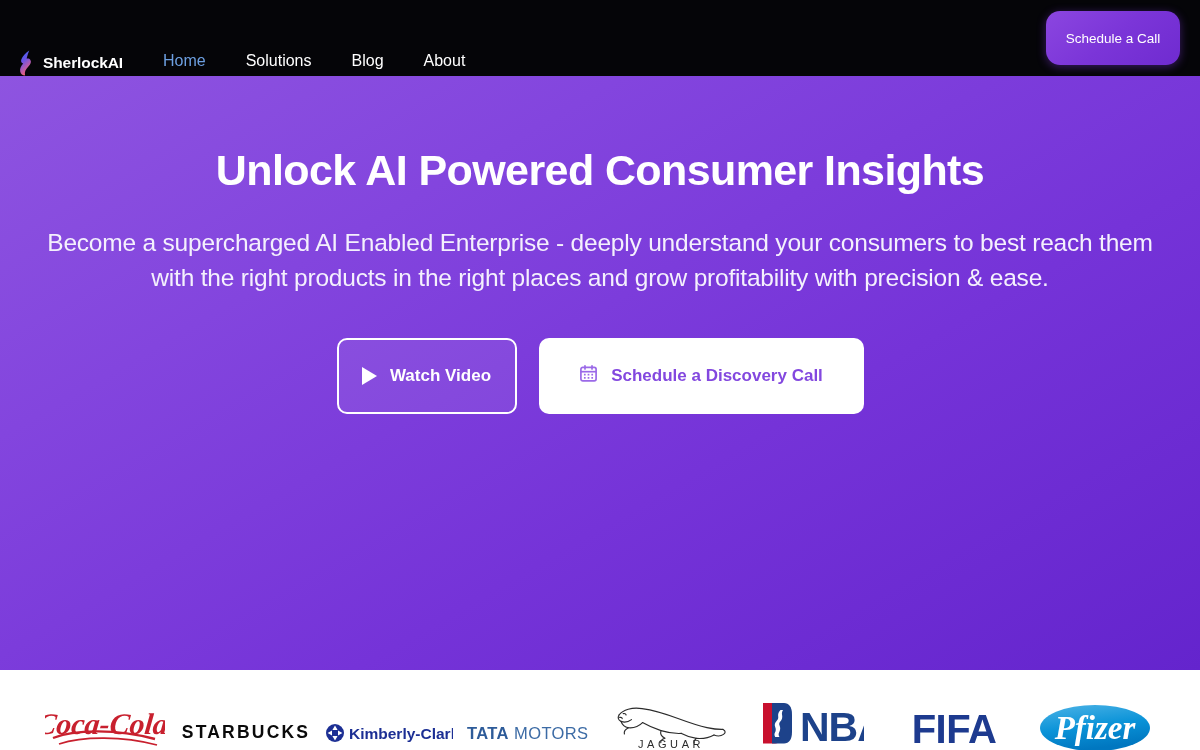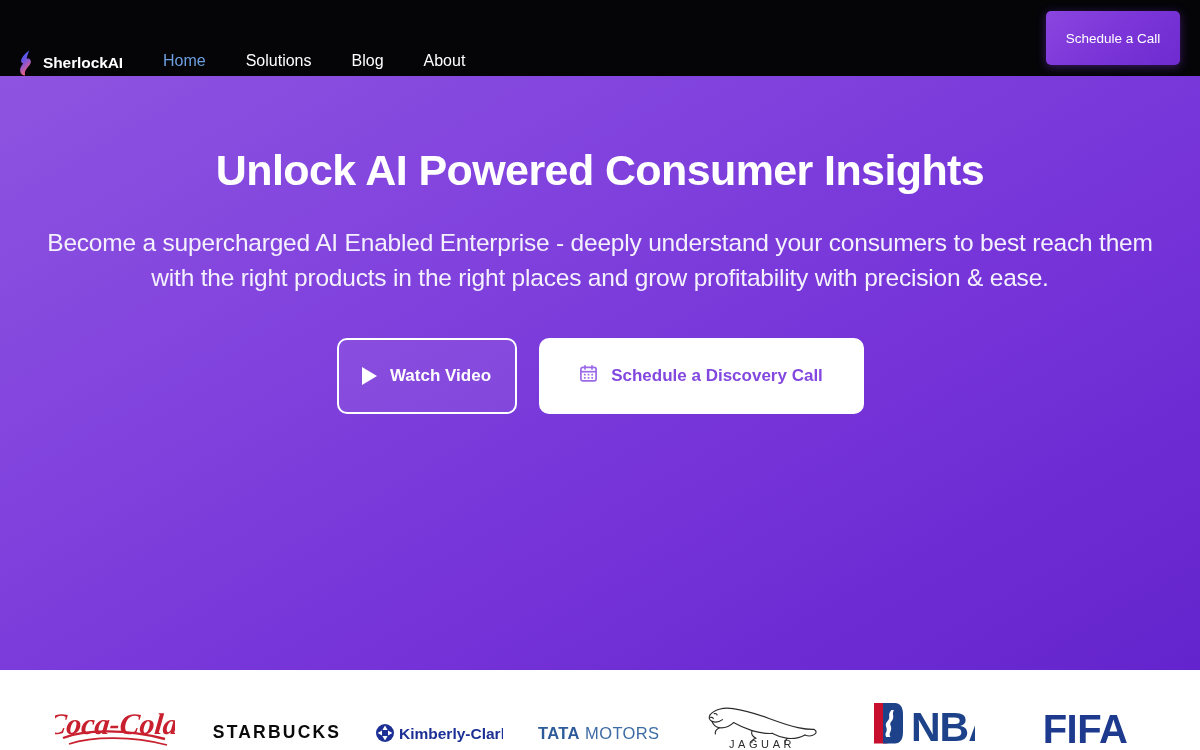--- a/index.html
+++ b/index.html
@@ -28,21 +28,21 @@
   .nav-links{ display:flex; align-items:center; gap:12px; }
   .nav-link{
     color:#ffffff; font-size:16px; text-decoration:none;
     padding:6px 14px; white-space:nowrap; cursor:pointer;
   }
   .nav-link.active{ color:#6d9fe0; }
 
   .nav-cta{
     position:absolute; right:20px; top:11px;
     width:134px; height:54px;
-    border-radius:5px; border:none;
+    border-radius:14px; border:none;
     background:linear-gradient(140deg,#8b46e0 0%,#7b35d8 50%,#6f2bd0 100%);
     color:#ffffff; font-size:13.5px; line-height:17px;
     font-family:"Liberation Sans", sans-serif;
     cursor:pointer;
     display:flex; align-items:center; justify-content:center; text-align:center;
     box-shadow:0 2px 10px rgba(123,53,216,.45);
   }
 
   
   .hero{
@@ -228,14 +228,27 @@
       <text x="40" y="45" font-family="Liberation Sans, sans-serif" font-size="41" font-weight="700" letter-spacing="-1" fill="#1d428a">NBA</text>
     </svg>
   </div>
 
   <div class="logo-cell">
     <svg width="106" height="50" viewBox="0 0 106 50" xmlns="http://www.w3.org/2000/svg">
       <text x="53" y="43" text-anchor="middle" font-family="Liberation Sans, sans-serif" font-size="40" font-weight="700" letter-spacing="-0.5" fill="#1d3a8f">FIFA</text>
     </svg>
   </div>
 
+  <div class="logo-cell">
+    <svg width="118" height="56" viewBox="0 0 118 56" xmlns="http://www.w3.org/2000/svg">
+      <defs>
+        <linearGradient id="pfzGrad" x1="0" y1="0" x2="0.3" y2="1">
+          <stop offset="0%" stop-color="#4db3e6"></stop>
+          <stop offset="55%" stop-color="#0a93d8"></stop>
+          <stop offset="100%" stop-color="#0077c0"></stop>
+        </linearGradient>
+      </defs>
+      <ellipse cx="59" cy="34" rx="55" ry="23" fill="url(#pfzGrad)"></ellipse>
+      <text x="59" y="45" text-anchor="middle" font-family="Liberation Serif, serif" font-size="33" font-style="italic" font-weight="700" fill="#ffffff">Pfizer</text>
+    </svg>
+  </div>
 
 </div>
 
 </body></html>

